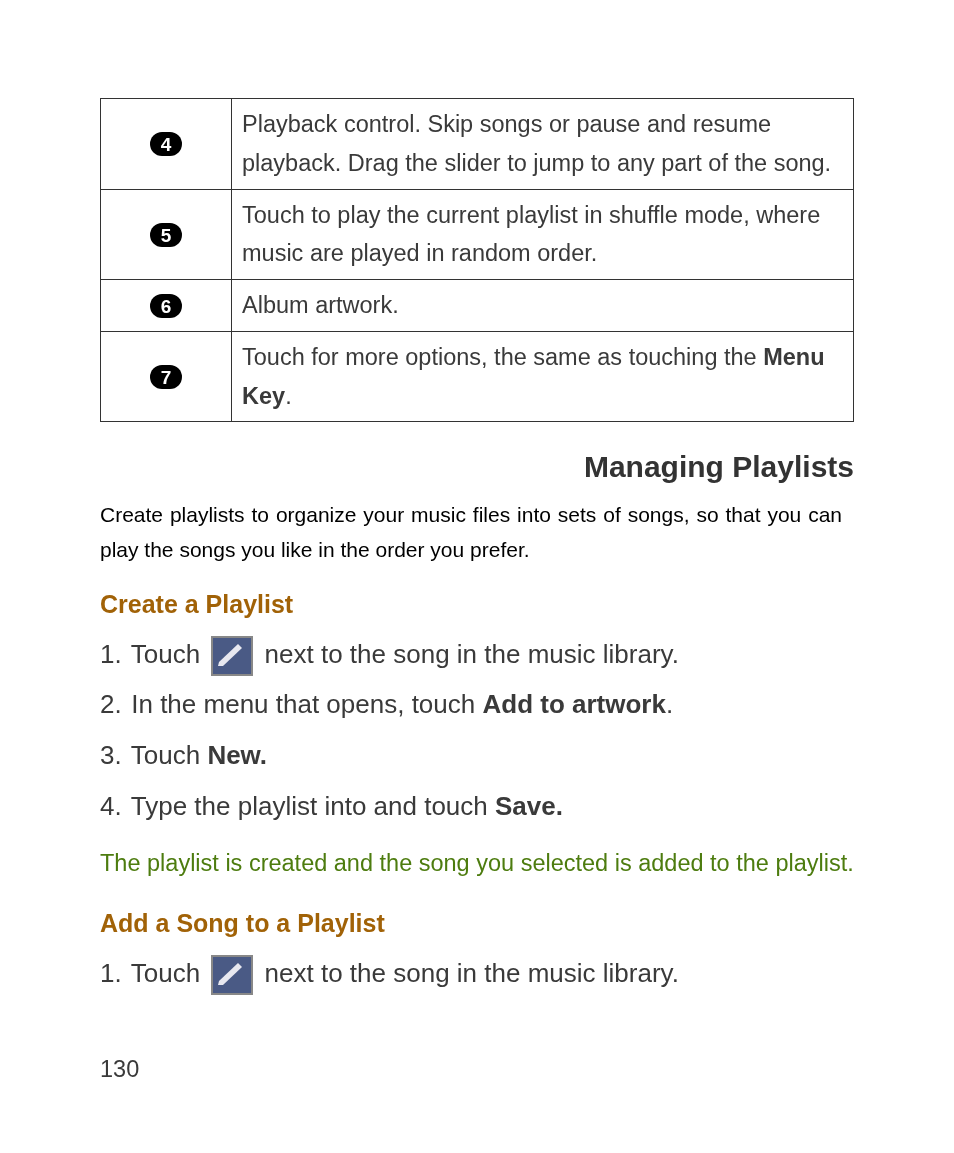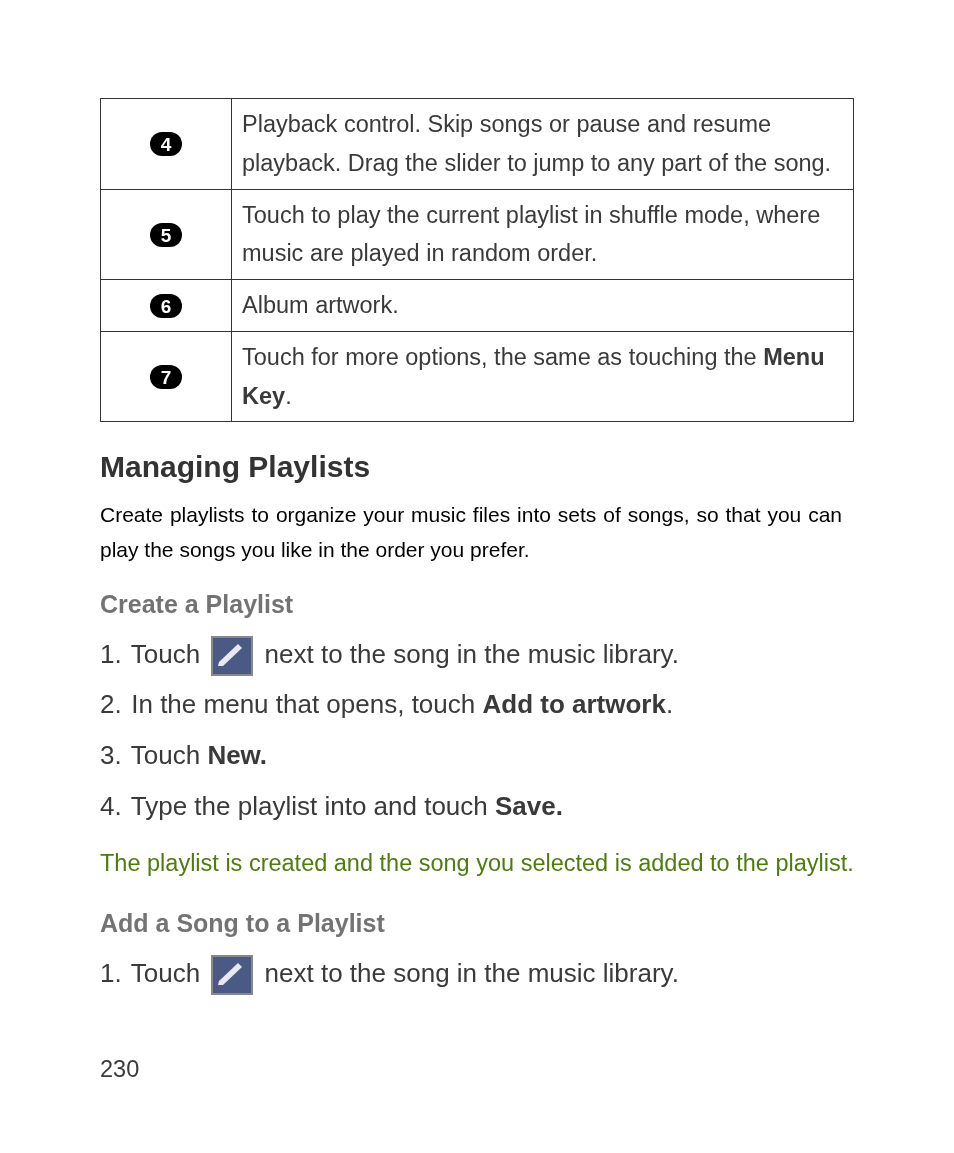--- a/index.html
+++ b/index.html
@@ -43,32 +43,33 @@
       font-weight: bold;
       font-size: 19px;
       line-height: 25px;
       text-align: center;
     }
     h2.section {
       font-size: 30px;
       font-weight: bold;
       color: #333;
       margin: 0 0 14px 0;
+      text-align: right;
     }
     p.body {
       font-size: 21px;
       line-height: 1.65;
       color: #000000;
       margin: 0 12px 22px 0;
       text-align: justify;
     }
     h3.subsection {
       font-size: 25px;
       font-weight: bold;
-      color: #737373;
+      color: #a16207;
       margin: 0 0 12px 0;
     }
     ol.steps {
       list-style: none;
       padding: 0;
       margin: 0 0 14px 0;
       font-size: 26px;
       line-height: 1.8;
       color: #3a3a3a;
     }
@@ -182,15 +183,15 @@
 
   <ol class="steps">
     <li>
       <span class="num">1.</span>
       <span>Touch </span><span class="edit-icon"><svg viewBox="0 0 30 28">
             <polygon points="4,22 23,4 27,8 8,26 3,26" fill="#e8e8f0"></polygon>
           </svg></span><span> next to the song in the music library.</span>
     </li>
   </ol>
 
-  <div class="page-num">230</div>
+  <div class="page-num">130</div>
 
 </div>
 
 </body></html>

